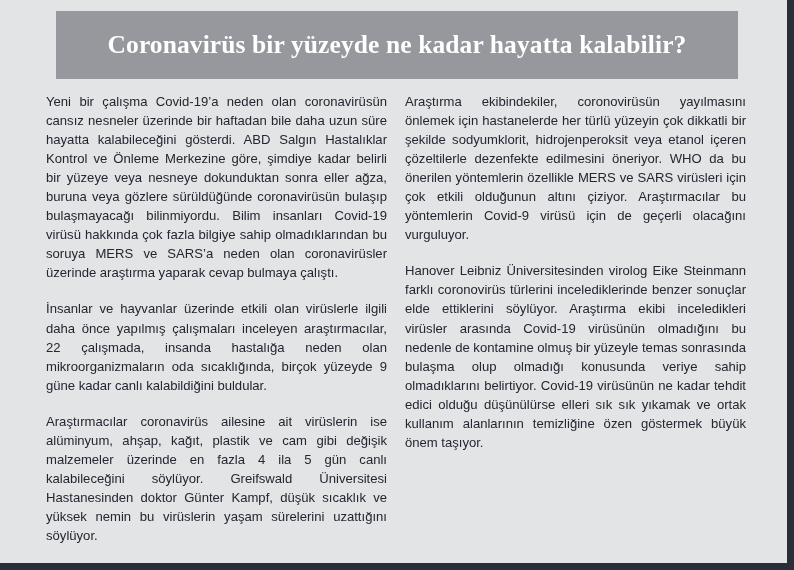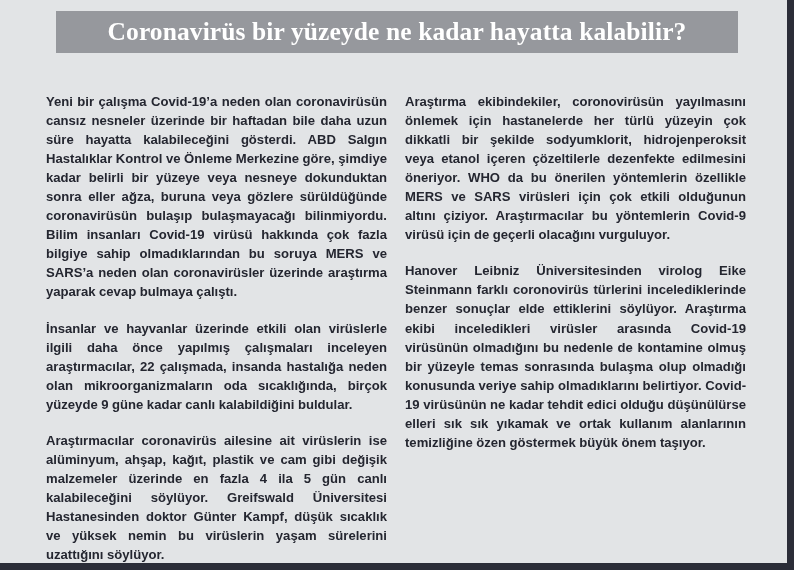--- a/index.html
+++ b/index.html
@@ -35,21 +35,21 @@
     bottom: 0;
     background: #e2e4e6;
   }
 
   
   #headline-band {
     position: absolute;
     left: 56px;
     top: 11px;
     width: 682px;
-    height: 42px;
+    height: 68px;
     background: #96989d;
     display: flex;
     align-items: center;
     justify-content: center;
   }
   #headline-title {
     color: #ffffff;
     font-family: "Liberation Serif", "DejaVu Serif", serif;
     font-size: 25.5px;
     font-weight: 700;
@@ -69,21 +69,21 @@
     gap: 18px;
   }
   .column {
     width: 341px;
     flex: 0 0 341px;
   }
   .para {
     color: #242630;
     font-family: "Liberation Sans", sans-serif;
     font-size: 13.1px;
-    font-weight: 700;
+    font-weight: 400;
     line-height: 19.05px;
     text-align: justify;
     text-justify: inter-word;
     margin: 0 0 17px 0;
     hyphens: manual;
     word-spacing: -0.1px;
   }
   .para:last-child {
     margin-bottom: 0;
   }

